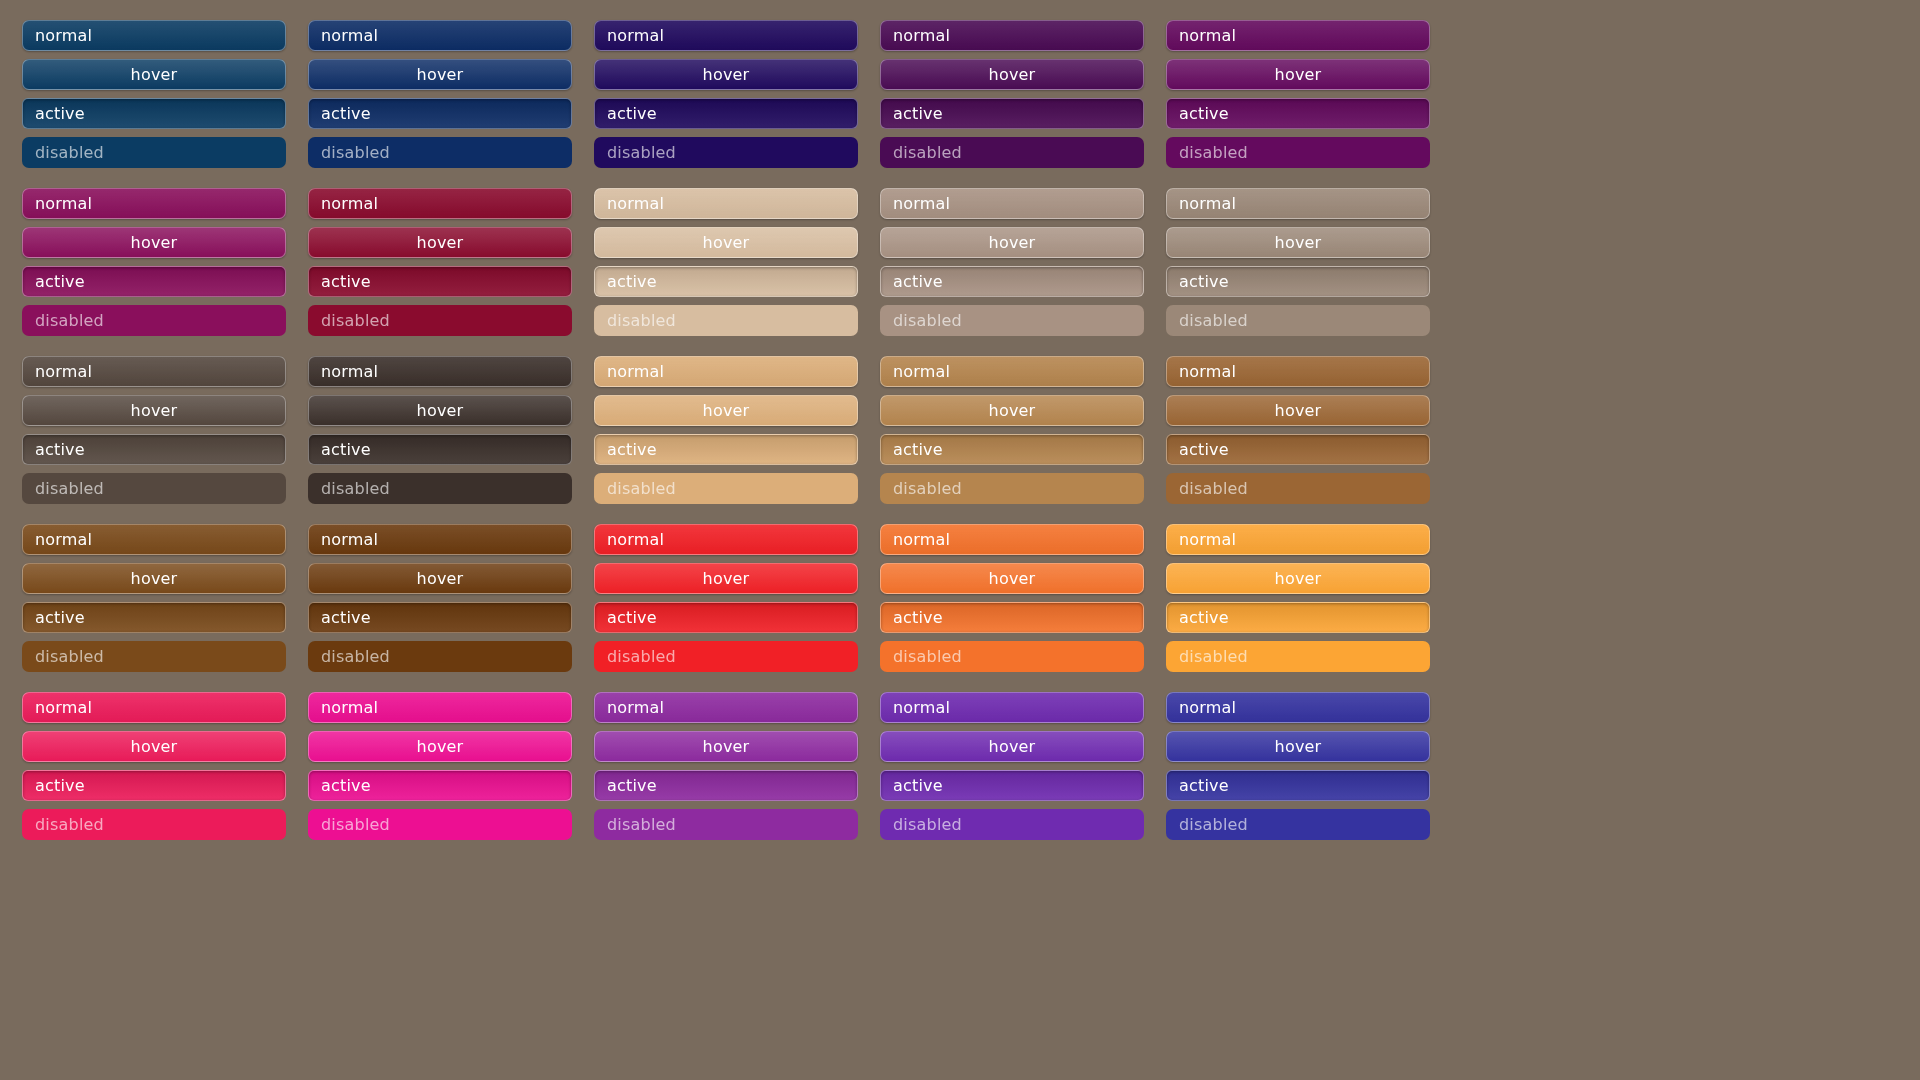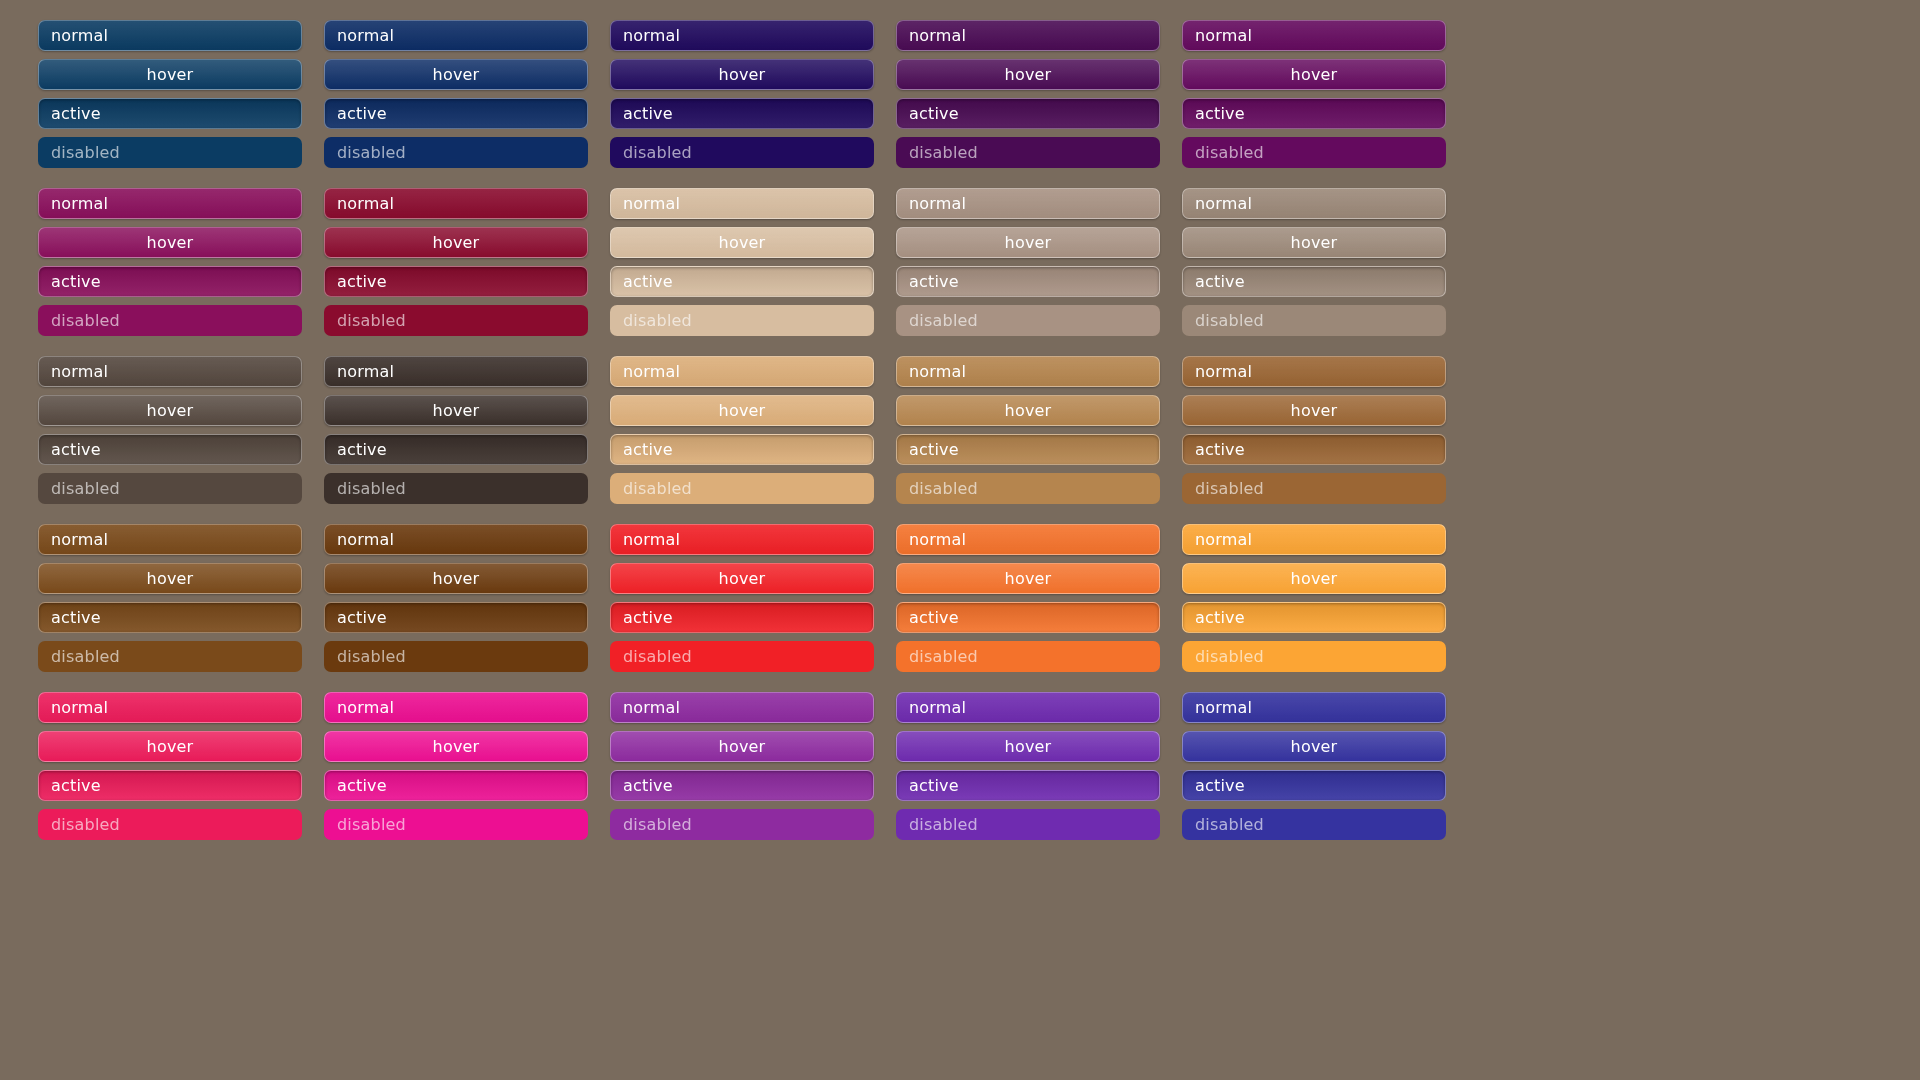--- a/index.html
+++ b/index.html
@@ -19,21 +19,21 @@
   #palette-grid {
     position: absolute;
     left: 0;
     top: 0;
     width: 1568px;
     height: 868px;
     display: grid;
     grid-template-columns: repeat(5, 286px);
     column-gap: 0px;
     align-content: start;
-    padding: 20px 0 0 38px;
+    padding: 20px 0 0 22px;
   }
 
   .column {
     display: flex;
     flex-direction: column;
     width: 264px;
   }
 
   
   .swatch-group {
@@ -69,20 +69,21 @@
   
   .btn.state-hover {
     background-image: linear-gradient(to bottom, rgba(255,255,255,0.16), rgba(0,0,0,0.02));
     justify-content: center;
   }
 
   
   .btn.state-active {
     background-image: linear-gradient(to bottom, rgba(0,0,0,0.10), rgba(255,255,255,0.08));
     box-shadow: inset 0 1px 3px rgba(0,0,0,0.32);
+    border-radius: 6px;
   }
 
   
   .btn.state-disabled {
     border-color: transparent;
     box-shadow: none;
     background-image: none;
     cursor: default;
   }
   .btn.state-disabled .btn-label {

